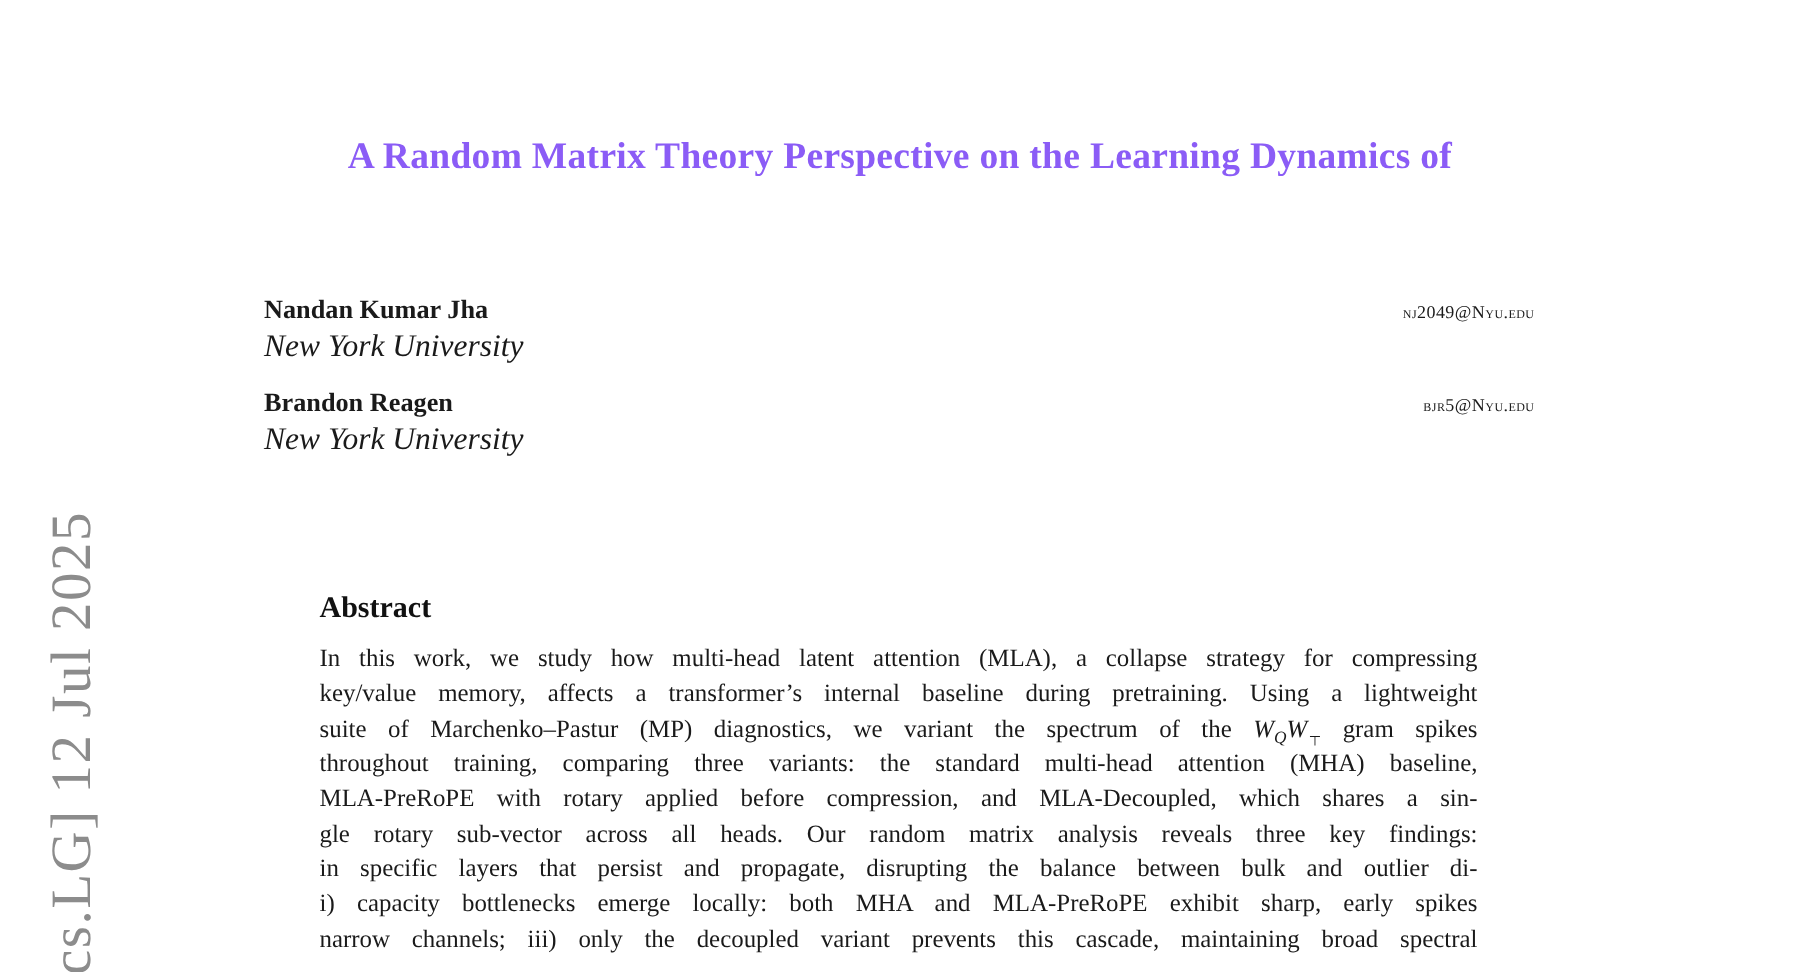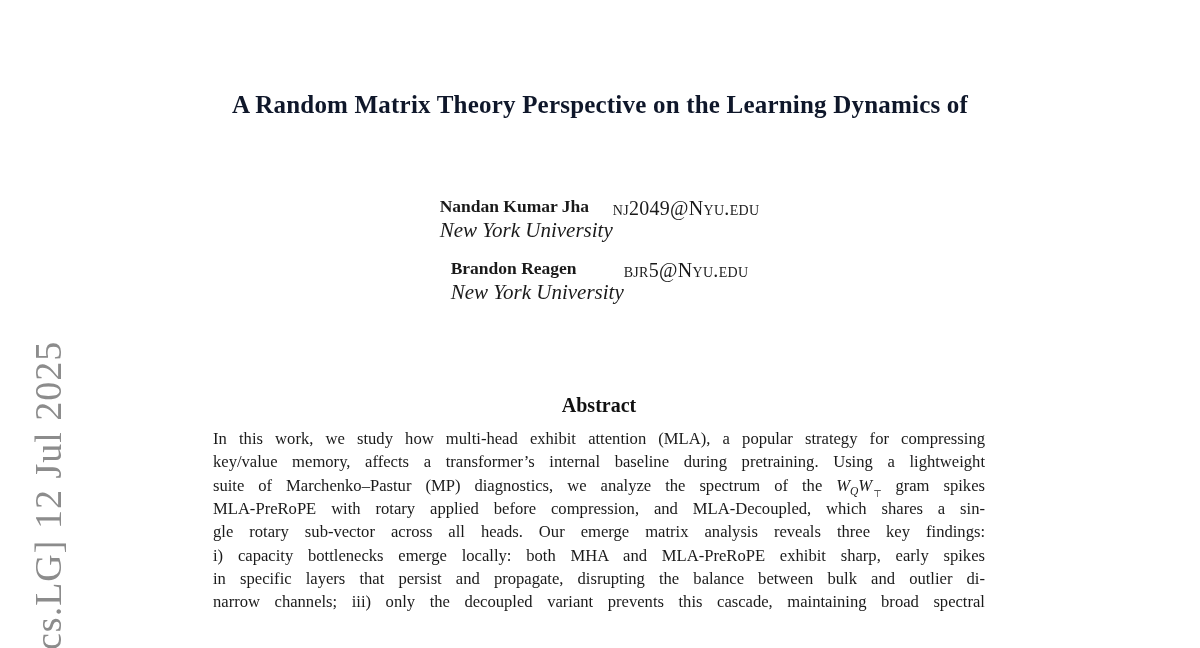--- a/index.html
+++ b/index.html
@@ -30,54 +30,53 @@
   
   .title {
     position: absolute;
     top: 87px;
     left: 0;
     width: 1200px;
     text-align: center;
     font-size: 25px;
     font-weight: 700;
     line-height: 36px;
-    color: #0f172a;
+    color: #8b5cf6;
     letter-spacing: 0.2px;
   }
 
   
   .authors {
     position: absolute;
     left: 176px;
     right: 177px;
     top: 195px;
   }
   .author {
     display: flex;
-    justify-content: center;
+    justify-content: space-between;
     align-items: flex-start;
     margin-bottom: 15px;
   }
   .author .name  { font-weight: 700; font-size: 17.5px; line-height: 23px; }
   .author .affil { font-style: italic; font-size: 21px; line-height: 24px; }
   .author .email {
     font-variant: small-caps;
-    font-size: 20px;
+    font-size: 12px;
     line-height: 22px;
     padding-top: 2px;
     letter-spacing: 0.3px;
   }
 
   
   .abs-heading {
     position: absolute;
     left: 213px;
     width: 772px;
     top: 393px;
-    text-align: center;
     font-size: 20px;
     font-weight: 700;
     line-height: 24px;
     color: #111111;
   }
   .abs-body {
     position: absolute;
     left: 213px;
     top: 427px;
     width: 772px;
@@ -137,25 +136,26 @@
         <div class="name">Brandon Reagen</div>
         <div class="affil">New York University</div>
       </div>
       <div class="email">bjr5@Nyu.edu</div>
     </div>
   </div>
 
   <div class="abs-heading">Abstract</div>
 
   <div class="abs-body">
-    <div class="abs-line"><span>In this work, we study how multi-head exhibit attention (MLA), a popular strategy for compressing</span></div>
+    <div class="abs-line"><span>In this work, we study how multi-head latent attention (MLA), a collapse strategy for compressing</span></div>
     <div class="abs-line"><span>key/value memory, affects a transformer’s internal baseline during pretraining. Using a lightweight</span></div>
-    <div class="abs-line"><span>suite of Marchenko–Pastur (MP) diagnostics, we analyze the spectrum of the </span><span class="math"><span>W</span><span class="msub">Q</span><span>W</span><span class="supsub">
+    <div class="abs-line"><span>suite of Marchenko–Pastur (MP) diagnostics, we variant the spectrum of the </span><span class="math"><span>W</span><span class="msub">Q</span><span>W</span><span class="supsub">
             <span class="ss-top">⊤</span>
           </span></span><span> gram spikes</span></div>
+    <div class="abs-line"><span>throughout training, comparing three variants: the standard multi-head attention (MHA) baseline,</span></div>
     <div class="abs-line"><span>MLA-PreRoPE with rotary applied before compression, and MLA-Decoupled, which shares a sin-</span></div>
-    <div class="abs-line"><span>gle rotary sub-vector across all heads. Our emerge matrix analysis reveals </span><span class="b">three key findings:</span></div>
+    <div class="abs-line"><span>gle rotary sub-vector across all heads. Our random matrix analysis reveals </span><span class="b">three key findings:</span></div>
+    <div class="abs-line"><span>in specific layers that persist and propagate, disrupting the balance between bulk and outlier di-</span></div>
     <div class="abs-line"><span class="b">i)</span><span> capacity bottlenecks emerge locally: both MHA and MLA-PreRoPE exhibit sharp, early spikes</span></div>
-    <div class="abs-line"><span>in specific layers that persist and propagate, disrupting the balance between bulk and outlier di-</span></div>
     <div class="abs-line"><span>narrow channels; </span><span class="b">iii)</span><span> only the decoupled variant prevents this cascade, maintaining broad spectral</span></div>
   </div>
 
 </div>
 
 </body></html>

